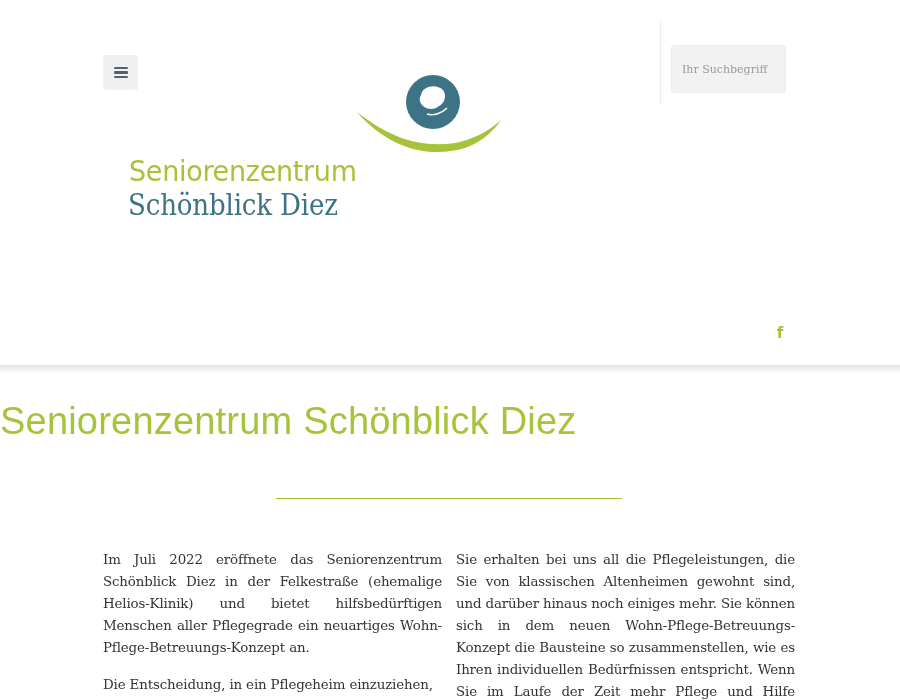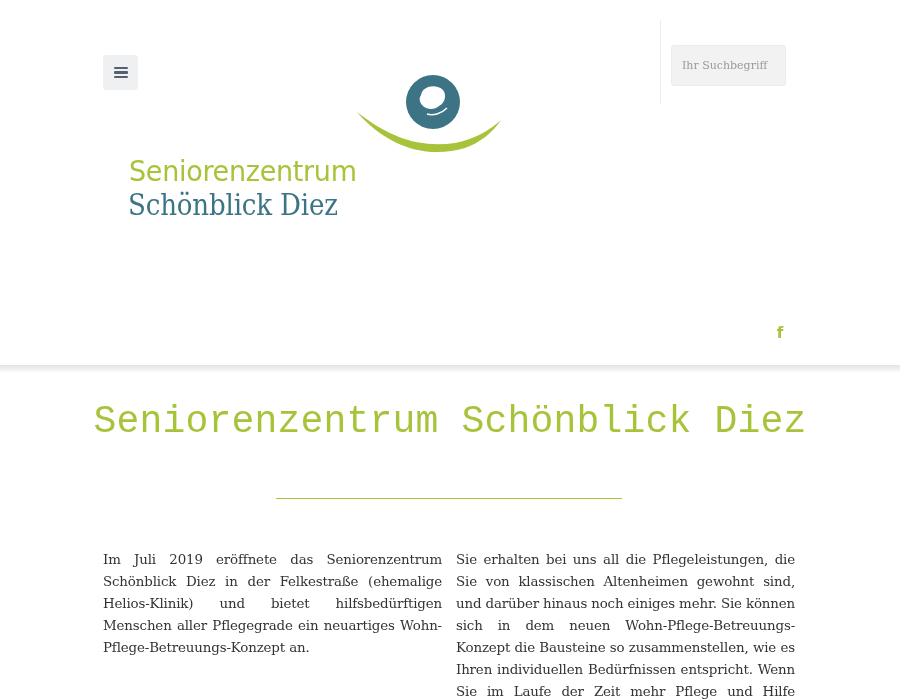--- a/index.html
+++ b/index.html
@@ -17,30 +17,30 @@
 
     .logo { position: absolute; left: 127px; top: 70px; width: 380px; height: 160px; }
     .logo svg { position: absolute; left: 228px; top: 0; }
     .logo-line1 { position: absolute; left: 2px; top: 84px; font-family: "DejaVu Sans", sans-serif;
       font-size: 29px; color: #a6c33a; letter-spacing: -0.3px; font-weight: normal; white-space: nowrap; transform: scaleX(0.93); transform-origin: left; }
     .logo-line2 { position: absolute; left: 1px; top: 118px; font-family: "DejaVu Serif", serif;
       font-size: 29px; color: #3c7485; letter-spacing: -0.2px; white-space: nowrap; transform: scaleX(0.9); transform-origin: left; }
 
     .divider-v { position: absolute; left: 660px; top: 20px; width: 1px; height: 84px; background: #ececec; }
 
-    .search { position: absolute; left: 671px; top: 45px; width: 115px; height: 41px;
+    .search { position: absolute; left: 671px; top: 45px; width: 115px; height: 48px;
       background: #f2f2f2; border: 1px solid #ececec; border-radius: 3px;
       font-family: "DejaVu Serif", serif; font-size: 11px; color: #999; padding: 0 10px; outline: none; }
     .search::placeholder { color: #9a9a9a; }
 
     .fb-icon { position: absolute; left: 773px; top: 324px; width: 14px; height: 18px;
       font-family: "DejaVu Sans", sans-serif; font-weight: bold; font-size: 15px; color: #a6c33a; text-align: center; line-height: 18px; cursor: pointer; }
 
-    .page-title { position: absolute; left: 0; top: 400px; width: 900px; text-align: center;
-      font-family: Liberation Mono, monospace; font-size: 38px; color: #a6c33a; font-weight: normal; letter-spacing: 0.2px; }
+    .page-title { position: absolute; left: 0; top: 400px; width: 900px; 
+      font-family: Liberation Sans, sans-serif; font-size: 38px; color: #a6c33a; font-weight: normal; letter-spacing: 0.2px; }
     .title-rule { position: absolute; left: 276px; top: 498px; width: 346px; height: 1px; background: #a6c33a; }
 
     .col { position: absolute; top: 549px; width: 339px; font-family: "DejaVu Serif", serif;
       font-size: 13.4px; line-height: 22px; color: #333; text-align: justify; letter-spacing: -0.15px; }
     .col-left { left: 103px; }
     .col-right { left: 456px; }
     .col p { margin-bottom: 15px; }
   </style>
 </head>
 <body>
@@ -70,18 +70,19 @@
   <input class="search" type="text" placeholder="Ihr Suchbegriff" style="">
 
   <div class="fb-icon">f</div>
 </div>
 <div class="header-shadow"></div>
 
 <h1 class="page-title">Seniorenzentrum Schönblick Diez</h1>
 <div class="title-rule"></div>
 
 <div class="col col-left">
-  <p>Im Juli 2019 eröffnete das Seniorenzentrum Schönblick Diez in der Felkestraße (ehemalige Helios-Klinik) und bietet hilfsbedürftigen Menschen aller Pflegegrade ein neuartiges Wohn-Pflege-Betreuungs-Konzept an.</p>
+  <p>Im Juli 2022 eröffnete das Seniorenzentrum Schönblick Diez in der Felkestraße (ehemalige Helios-Klinik) und bietet hilfsbedürftigen Menschen aller Pflegegrade ein neuartiges Wohn-Pflege-Betreuungs-Konzept an.</p>
+  <p>Die Entscheidung, in ein Pflegeheim einzuziehen,</p>
 </div>
 
 <div class="col col-right">
   <p>Sie erhalten bei uns all die Pflegeleistungen, die Sie von klassischen Altenheimen gewohnt sind, und darüber hinaus noch einiges mehr. Sie können sich in dem neuen Wohn-Pflege-Betreuungs-Konzept die Bausteine so zusammenstellen, wie es Ihren individuellen Bedürfnissen entspricht. Wenn Sie im Laufe der Zeit mehr Pflege und Hilfe brauchen,</p>
 </div>
 
 </body></html>

